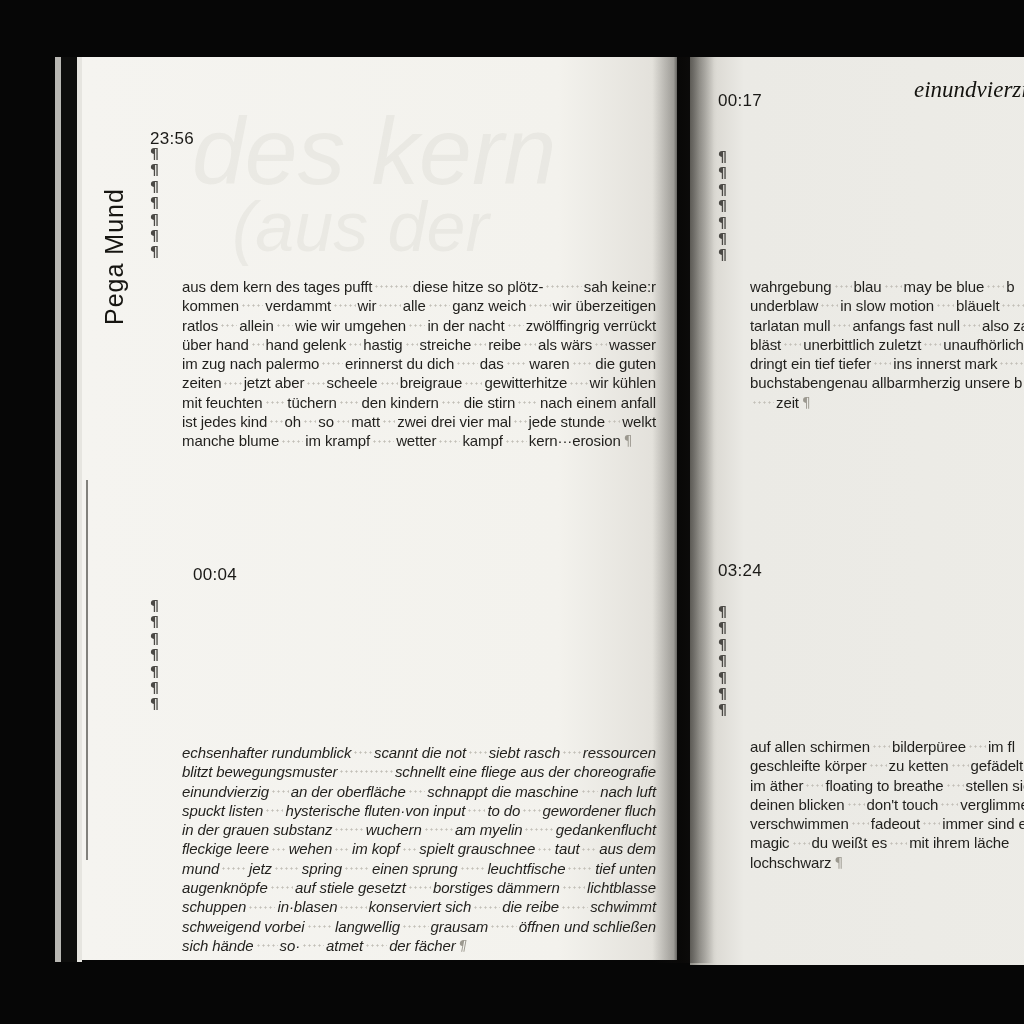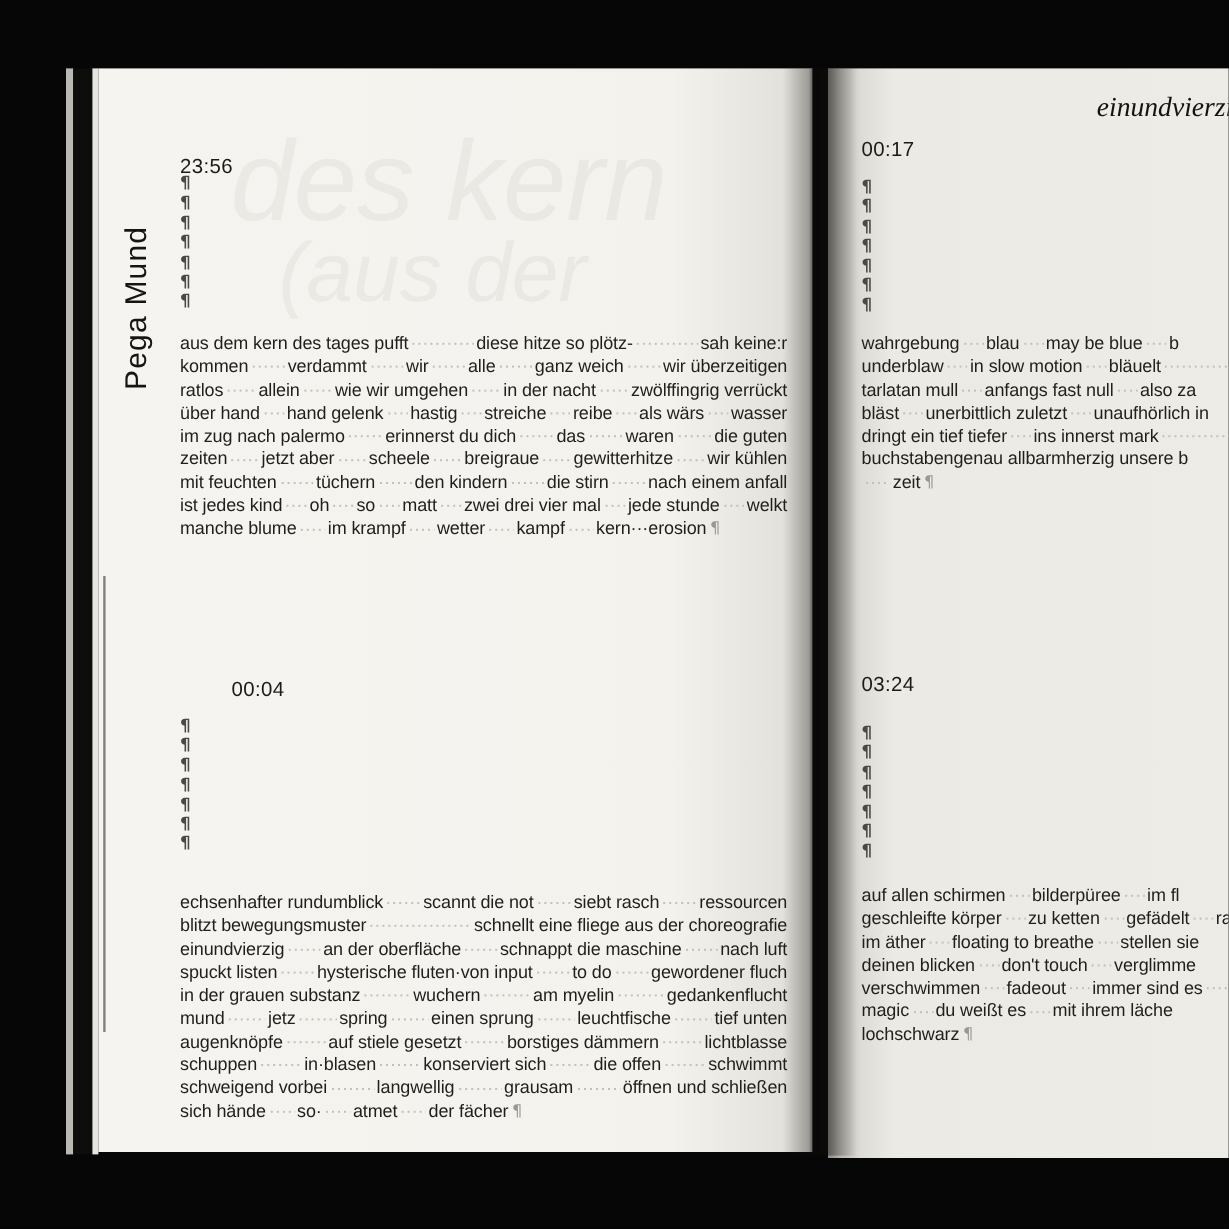--- a/index.html
+++ b/index.html
@@ -42,21 +42,21 @@
 
   
   .pilcrow-col{position:absolute;}
   .pilcrow{font-family:"DejaVu Sans",sans-serif;font-size:14px;line-height:16.4px;
     color:#4b4945;font-weight:bold;}
 
   
   .poem{position:absolute;font-size:15px;line-height:19.3px;color:#201f1c;letter-spacing:-0.1px;}
   #left-page .poem{left:68px;width:506px;}
   #right-page .poem{left:28px;width:512px;}
-  .line{display:flex;align-items:flex-end;height:19.3px;}
+  .line{display:flex;align-items:flex-end;height:19.3px;margin-left:32px;}
   .grp{flex:0 0 auto;white-space:pre;}
   .gap{align-self:center;height:5px;margin:0 2px;
     background-image:radial-gradient(circle,#c3c0b8 0.9px,rgba(0,0,0,0) 1.2px);
     background-size:5px 5px;background-repeat:repeat-x;background-position:0 55%;}
   .gap.auto{flex:1 1 14px;min-width:6px;}
   .gap.fixed{flex:0 0 18px;}
   .line.left-fixed .gap.fixed{flex-basis:22px;}
   .gap.lead{flex:0 0 22px;}
   .gap.stretch{flex:1 1 60px;}
   .endp{flex:0 0 auto;color:#9b988f;font-size:13.5px;margin-left:3px;font-family:"DejaVu Sans",sans-serif;}
@@ -64,22 +64,22 @@
   
   .ghost{position:absolute;font-family:Liberation Sans, sans-serif;font-style:italic;
     color:rgba(70,68,60,0.055);pointer-events:none;white-space:nowrap;}
   #ghost-1{left:110px;top:40px;font-size:95px;}
   #ghost-2{left:150px;top:130px;font-size:70px;}
 
   
   #lp-sec0-time{left:68px;top:46px;margin-top:26px;} #lp-sec0-pil{left:68px;top:88px;}
   #lp-sec0-poem{top:220px;}
   #lp-sec1-time{left:68px;top:508px;margin-left:43px;} #lp-sec1-pil{left:68px;top:540px;}
-  #lp-sec1-poem{top:686px;}
-  #rp-sec0-time{left:28px;top:58px;} #rp-sec0-pil{left:28px;top:91px;}
+  #lp-sec1-poem{top:686px;font-style:italic;}
+  #rp-sec0-time{left:28px;top:34px;} #rp-sec0-pil{left:28px;top:91px;}
   #rp-sec0-poem{top:220px;}
   #rp-sec1-time{left:28px;top:504px;} #rp-sec1-pil{left:28px;top:546px;}
   #rp-sec1-poem{top:680px;}
 </style>
 </head>
 <body>
 
 <div id="stage">
 
   <div class="strip edge-light"></div>
@@ -259,20 +259,33 @@
         <div class="line">
           <span class="grp">in der grauen substanz</span>
           <span class="gap auto"></span>
           <span class="grp">wuchern</span>
           <span class="gap auto"></span>
           <span class="grp">am myelin</span>
           <span class="gap auto"></span>
           <span class="grp">gedankenflucht</span>
         </div>
         <div class="line">
+          <span class="grp">fleckige leere</span>
+          <span class="gap auto"></span>
+          <span class="grp">wehen</span>
+          <span class="gap auto"></span>
+          <span class="grp">im kopf</span>
+          <span class="gap auto"></span>
+          <span class="grp">spielt grauschnee</span>
+          <span class="gap auto"></span>
+          <span class="grp">taut</span>
+          <span class="gap auto"></span>
+          <span class="grp">aus dem</span>
+        </div>
+        <div class="line">
           <span class="grp">mund</span>
           <span class="gap auto"></span>
           <span class="grp">jetz</span>
           <span class="gap auto"></span>
           <span class="grp">spring</span>
           <span class="gap auto"></span>
           <span class="grp">einen sprung</span>
           <span class="gap auto"></span>
           <span class="grp">leuchtfische</span>
           <span class="gap auto"></span>
@@ -287,21 +300,21 @@
           <span class="gap auto"></span>
           <span class="grp">lichtblasse</span>
         </div>
         <div class="line">
           <span class="grp">schuppen</span>
           <span class="gap auto"></span>
           <span class="grp">in·blasen</span>
           <span class="gap auto"></span>
           <span class="grp">konserviert sich</span>
           <span class="gap auto"></span>
-          <span class="grp">die offen</span>
+          <span class="grp">die reibe</span>
           <span class="gap auto"></span>
           <span class="grp">schwimmt</span>
         </div>
         <div class="line">
           <span class="grp">schweigend vorbei</span>
           <span class="gap auto"></span>
           <span class="grp">langwellig</span>
           <span class="gap auto"></span>
           <span class="grp">grausam</span>
           <span class="gap auto"></span>

